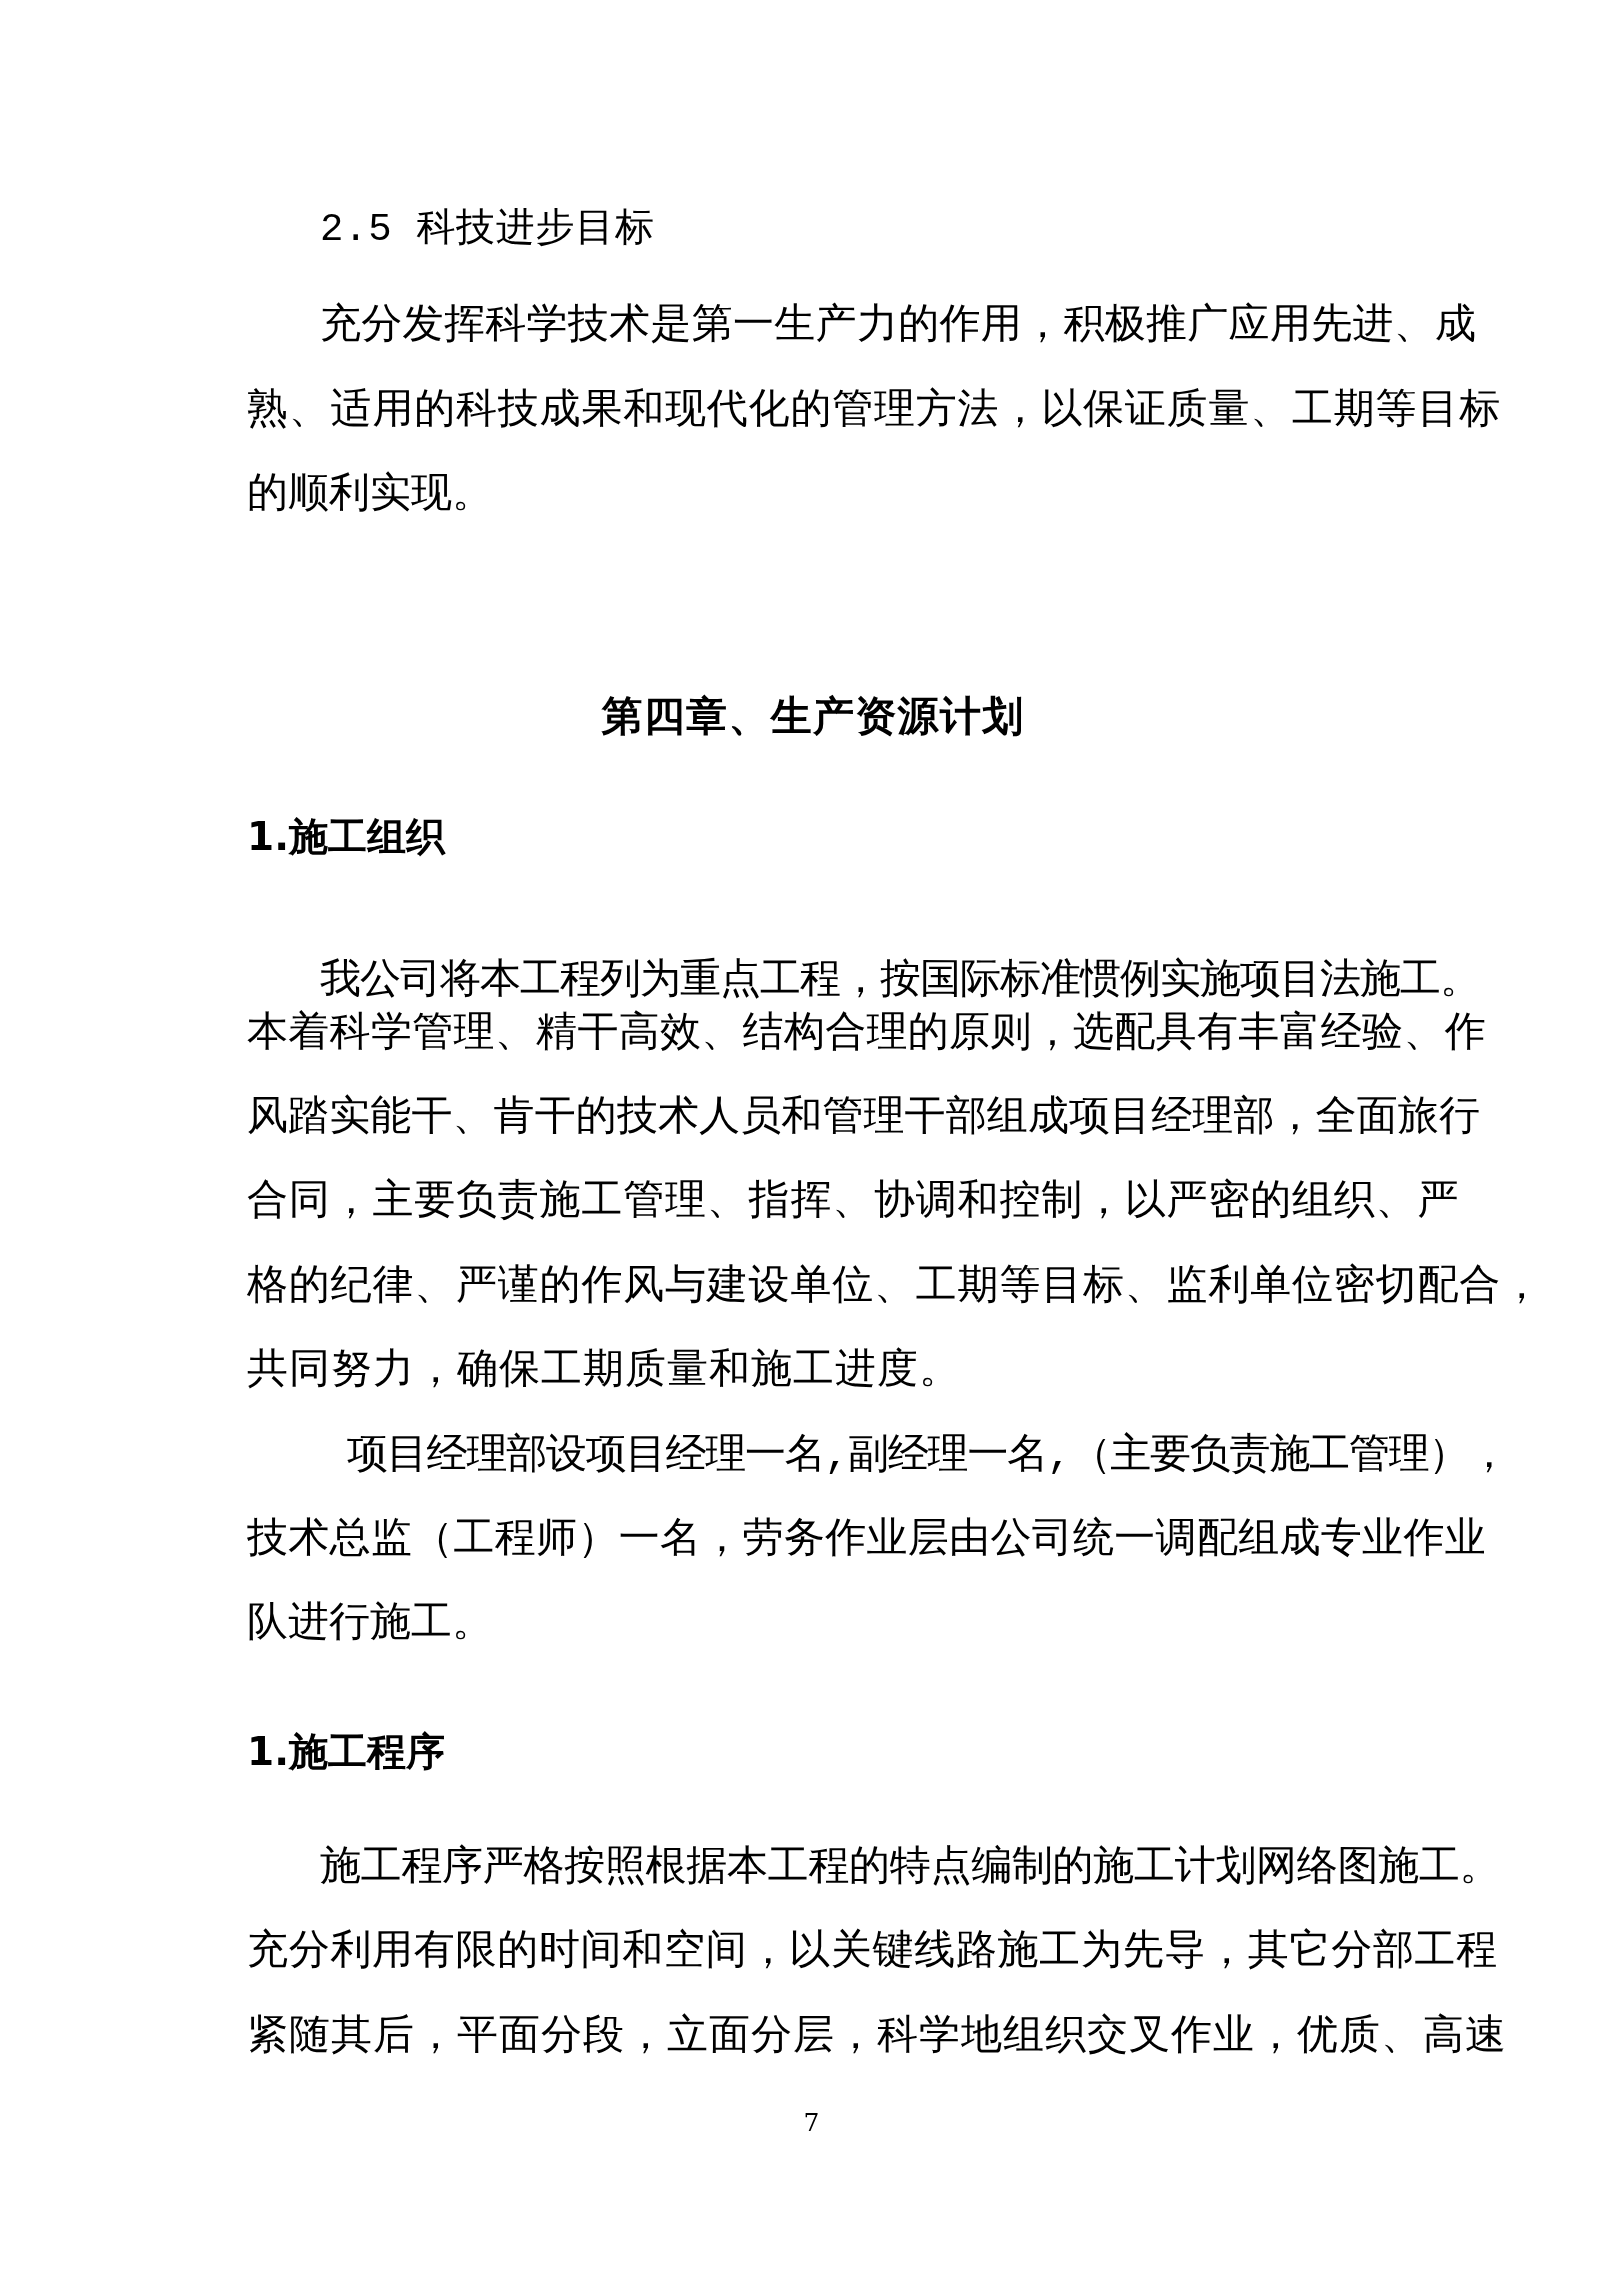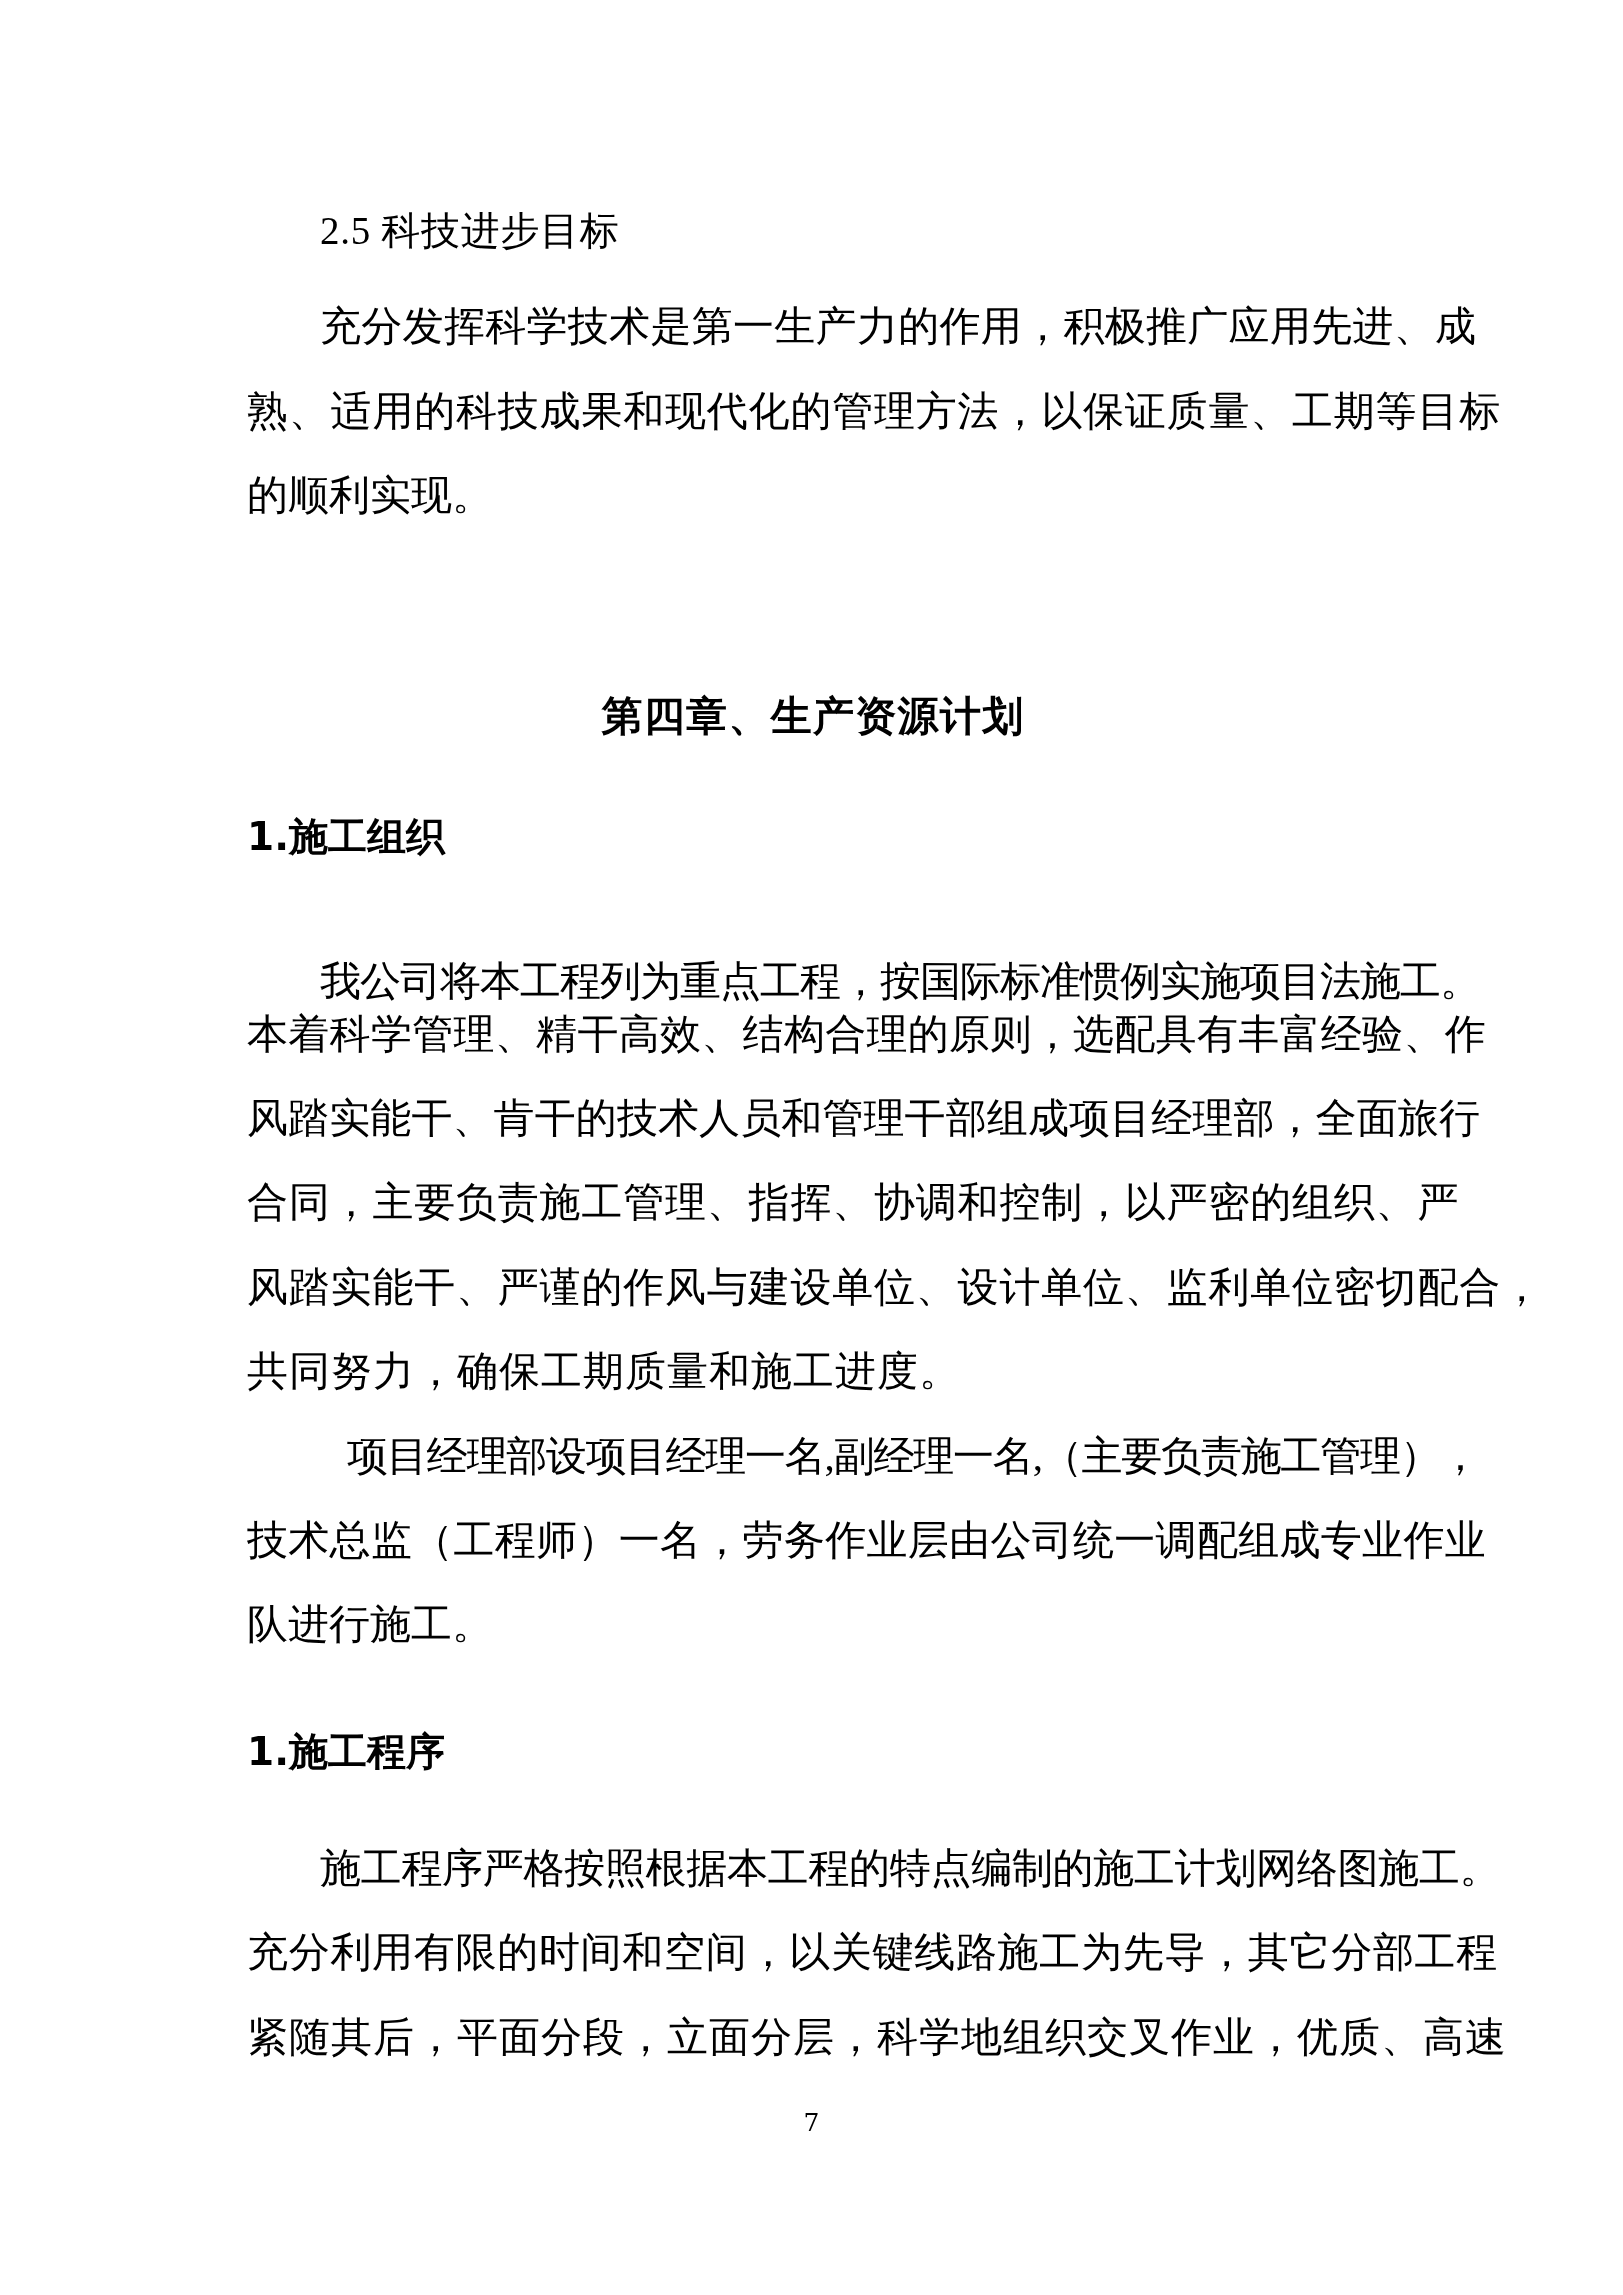--- a/index.html
+++ b/index.html
@@ -21,21 +21,21 @@
   }
   
   .content {
     position: absolute;
     left: 247px;
     top: 0;
     width: 1132px;
   }
 
   .doc-line {
-    font-family: Liberation Serif, serif;
+    font-family: Liberation Mono, monospace;
     font-size: 41px;
     line-height: 1.0;
     color: #000000;
     white-space: pre;
     letter-spacing: 0px;
   }
 
   
   .h-sub {
     position: absolute;
@@ -125,21 +125,21 @@
     <div class="doc-line ln p1l3">的顺利实现。</div>
 
     <div class="chapter-title">第四章、生产资源计划</div>
 
     <div class="h-sec h-sec-1">1.施工组织</div>
 
     <div class="doc-line ln p2l1">我公司将本工程列为重点工程，按国际标准惯例实施项目法施工。</div>
     <div class="doc-line ln p2l2">本着科学管理、精干高效、结构合理的原则，选配具有丰富经验、作</div>
     <div class="doc-line ln p2l3">风踏实能干、肯干的技术人员和管理干部组成项目经理部，全面旅行</div>
     <div class="doc-line ln p2l4">合同，主要负责施工管理、指挥、协调和控制，以严密的组织、严</div>
-    <div class="doc-line ln p2l5">风踏实能干、严谨的作风与建设单位、设计单位、监利单位密切配合，</div>
+    <div class="doc-line ln p2l5">格的纪律、严谨的作风与建设单位、工期等目标、监利单位密切配合，</div>
     <div class="doc-line ln p2l6">共同努力，确保工期质量和施工进度。</div>
 
     <div class="doc-line ln p3l1">项目经理部设项目经理一名,副经理一名,（主要负责施工管理），</div>
     <div class="doc-line ln p3l2">技术总监（工程师）一名，劳务作业层由公司统一调配组成专业作业</div>
     <div class="doc-line ln p3l3">队进行施工。</div>
 
     <div class="h-sec h-sec-2">1.施工程序</div>
 
     <div class="doc-line ln p4l1">施工程序严格按照根据本工程的特点编制的施工计划网络图施工。</div>
     <div class="doc-line ln p4l2">充分利用有限的时间和空间，以关键线路施工为先导，其它分部工程</div>

